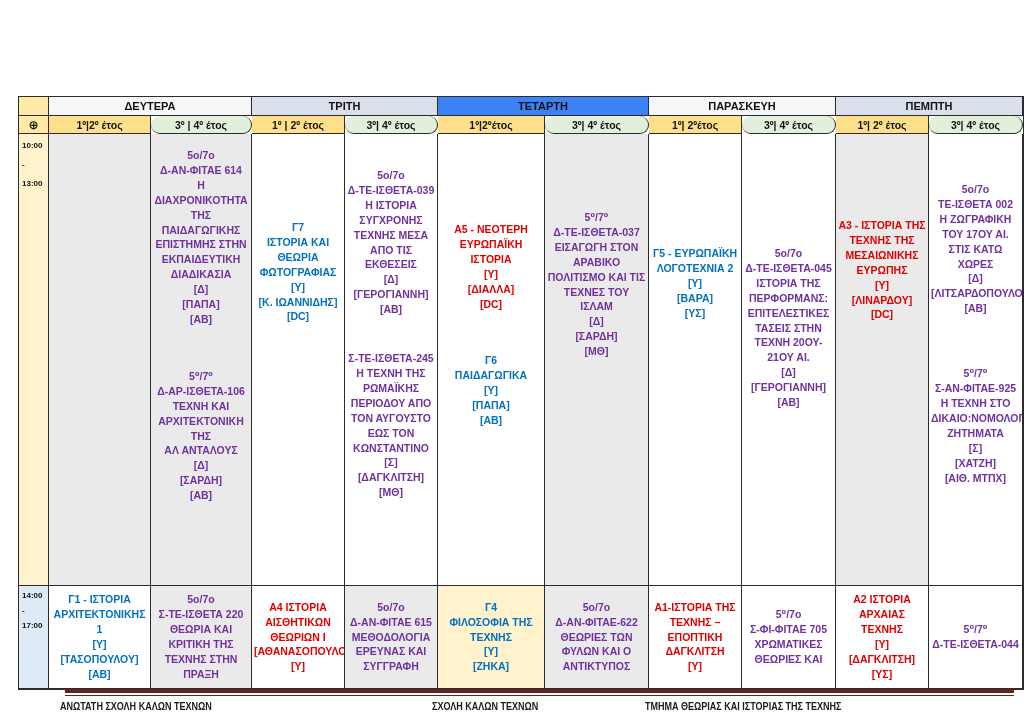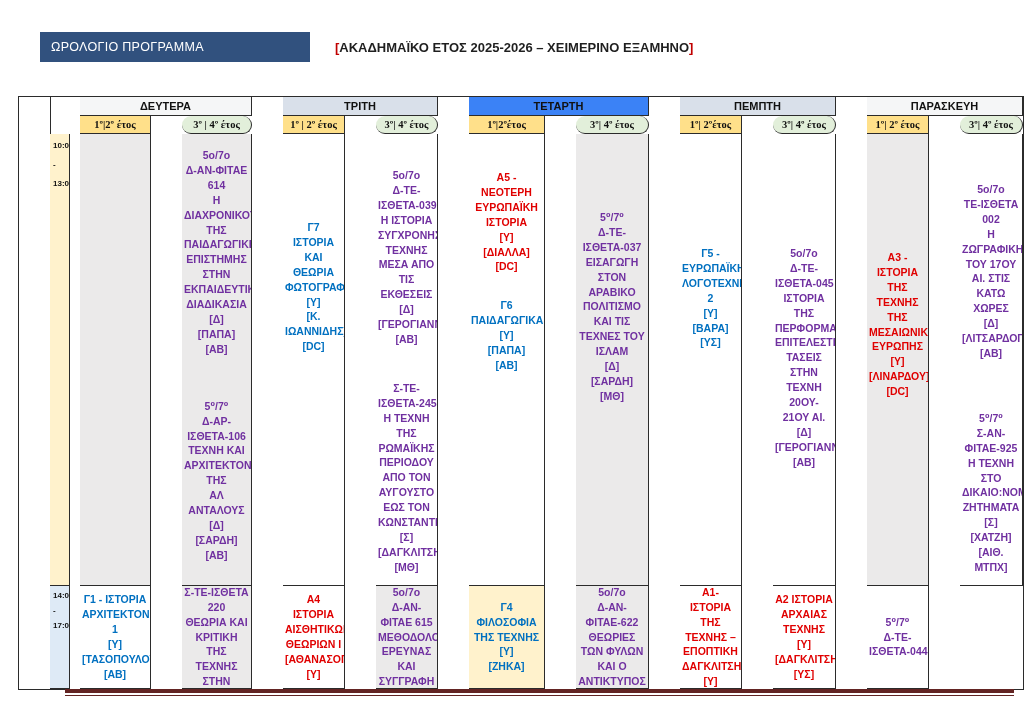--- a/index.html
+++ b/index.html
@@ -17,30 +17,30 @@
   .subtitle{margin-left:25px;font-size:13px;font-weight:bold;color:var(--subtitle-text);white-space:nowrap;}
   .subtitle .br{color:var(--bracket-red);}
   
   .tt{
     position:absolute;top:96px;left:18px;
     display:grid;
     grid-template-columns:30px 102px 101px 93px 93px 107px 104px 93px 94px 93px 94px;
     grid-template-rows:19px 18px 452px 103px;
     border:1px solid var(--grid-line);
   }
-  .tt > div{border-right:1px solid var(--grid-line);border-bottom:1px solid var(--grid-line);box-sizing:border-box;overflow:hidden;margin-left:31px;}
+  .tt > div{border-right:1px solid var(--grid-line);border-bottom:1px solid var(--grid-line);box-sizing:border-box;overflow:hidden;}
   .corner{background:var(--corner-yellow);}
   .day{
     grid-column:span 2;display:flex;align-items:center;justify-content:center;
     font-size:11px;font-weight:bold;color:#111;background:var(--day-plain);
   }
   .day.alt{background:var(--day-alt);}
   .yr{
     display:flex;align-items:center;justify-content:center;
-    font-size:10.5px;font-weight:bold;color:#111;white-space:nowrap;font-family:Liberation Serif, serif;
+    font-size:10.5px;font-weight:bold;color:#111;white-space:nowrap;
   }
   .y12{background:var(--head-yellow);}
   .y34{background:var(--head-green);border-radius:9px;}
   .clock{
     background:var(--corner-yellow);display:flex;align-items:center;justify-content:center;
     font-size:12px;color:#111;font-weight:bold;
   }
   .timecell{
     font-size:8px;font-weight:bold;color:#111;
     padding:2px 16px 0 3px;line-height:2.4;white-space:pre-line;
@@ -69,37 +69,29 @@
   .foot span{position:absolute;top:0;transform:scaleX(.82);transform-origin:left;white-space:nowrap;}
   .f-left{left:60px;}
   .f-center{left:432px;}
   .f-right{left:645px;}
 </style>
 </head>
 <body>
 
 <div class="page">
 
-  <div class="titlebar">
-    <div class="title-box">
-      <span>ΩΡΟΛΟΓΙΟ ΠΡΟΓΡΑΜΜΑ</span>
-    </div>
-    <div class="subtitle">
-      <span class="br">[</span><span>ΑΚΑΔΗΜΑΪΚΟ ΕΤΟΣ 2025-2026 – ΧΕΙΜΕΡΙΝΟ ΕΞΑΜΗΝΟ</span><span class="br">]</span>
-    </div>
-  </div>
 
   <div class="tt">
 
     <div class="corner"></div>
     <div class="day">ΔΕΥΤΕΡΑ</div>
     <div class="day alt">ΤΡΙΤΗ</div>
     <div class="day" style="background:#3b82f6">ΤΕΤΑΡΤΗ</div>
+    <div class="day">ΠΑΡΑΣΚΕΥΗ</div>
     <div class="day alt">ΠΕΜΠΤΗ</div>
-    <div class="day">ΠΑΡΑΣΚΕΥΗ</div>
 
     <div class="clock">
       <span>⊕</span>
     </div>
     <div class="yr y12">1º|2º έτος</div>
     <div class="yr y34">3º | 4º  έτος</div>
     <div class="yr y12">1º | 2º έτος</div>
     <div class="yr y34">3º| 4º έτος</div>
     <div class="yr y12">1º|2ºέτος</div>
     <div class="yr y34">3º| 4º έτος</div>
@@ -140,21 +132,21 @@
 Η ΙΣΤΟΡΙΑ ΣΥΓΧΡΟΝΗΣ ΤΕΧΝΗΣ ΜΕΣΑ ΑΠΟ ΤΙΣ ΕΚΘΕΣΕΙΣ
 [Δ]
 [ΓΕΡΟΓΙΑΝΝΗ]
 [ΑΒ]</div>
       <div class="blk p">Σ-ΤΕ-ΙΣΘΕΤΑ-245
 Η ΤΕΧΝΗ ΤΗΣ ΡΩΜΑΪΚΗΣ ΠΕΡΙΟΔΟΥ ΑΠΟ ΤΟΝ ΑΥΓΟΥΣΤΟ ΕΩΣ ΤΟΝ ΚΩΝΣΤΑΝΤΙΝΟ
 [Σ]
 [ΔΑΓΚΛΙΤΣΗ]
 [ΜΘ]</div>
     </div>
-    <div class="cell" style="padding-top:36px;gap:24px">
+    <div class="cell" style="padding-top:88px;gap:42px">
       <div class="blk r">Α5 - ΝΕΟΤΕΡΗ ΕΥΡΩΠΑΪΚΗ ΙΣΤΟΡΙΑ
 [Υ]
 [ΔΙΑΛΛΑ]
 [DC]</div>
       <div class="blk b">Γ6
 ΠΑΙΔΑΓΩΓΙΚΑ
 [Υ]
 [ΠΑΠΑ]
 [ΑΒ]</div>
     </div>
@@ -173,21 +165,21 @@
 [ΥΣ]</div>
     </div>
     <div class="cell" style="padding-top:112px">
       <div class="blk p">5ο/7ο
 Δ-ΤΕ-ΙΣΘΕΤΑ-045
 ΙΣΤΟΡΙΑ ΤΗΣ ΠΕΡΦΟΡΜΑΝΣ: ΕΠΙΤΕΛΕΣΤΙΚΕΣ ΤΑΣΕΙΣ ΣΤΗΝ ΤΕΧΝΗ 20ΟΥ- 21ΟΥ ΑΙ.
 [Δ]
 [ΓΕΡΟΓΙΑΝΝΗ]
 [ΑΒ]</div>
     </div>
-    <div class="cell bg-grey" style="padding-top:116px">
+    <div class="cell bg-grey" style="padding-top:84px">
       <div class="blk r">Α3 - ΙΣΤΟΡΙΑ ΤΗΣ ΤΕΧΝΗΣ ΤΗΣ ΜΕΣΑΙΩΝΙΚΗΣ ΕΥΡΩΠΗΣ
 [Υ]
 [ΛΙΝΑΡΔΟΥ]
 [DC]</div>
     </div>
     <div class="cell" style="padding-top:48px;gap:50px">
       <div class="blk p">5ο/7ο
 ΤΕ-ΙΣΘΕΤΑ 002
 Η ΖΩΓΡΑΦΙΚΗ ΤΟΥ 17ΟΥ ΑΙ. ΣΤΙΣ ΚΑΤΩ ΧΩΡΕΣ
 [Δ]
@@ -234,27 +226,37 @@
     <div class="cell vcenter bg-grey">
       <div class="blk p">5ο/7ο
 Δ-ΑΝ-ΦΙΤΑΕ-622
 ΘΕΩΡΙΕΣ ΤΩΝ ΦΥΛΩΝ ΚΑΙ Ο ΑΝΤΙΚΤΥΠΟΣ</div>
     </div>
     <div class="cell vcenter">
       <div class="blk r">Α1-ΙΣΤΟΡΙΑ ΤΗΣ ΤΕΧΝΗΣ – ΕΠΟΠΤΙΚΗ ΔΑΓΚΛΙΤΣΗ
 [Υ]</div>
     </div>
     <div class="cell vcenter">
+      <div class="blk p">5⁰/7ο
+Σ-ΦΙ-ΦΙΤΑΕ 705
+ΧΡΩΜΑΤΙΚΕΣ ΘΕΩΡΙΕΣ ΚΑΙ</div>
+    </div>
+    <div class="cell vcenter">
       <div class="blk r">Α2 ΙΣΤΟΡΙΑ ΑΡΧΑΙΑΣ ΤΕΧΝΗΣ
 [Υ]
 [ΔΑΓΚΛΙΤΣΗ]
 [ΥΣ]</div>
     </div>
     <div class="cell vcenter">
       <div class="blk p">5⁰/7⁰
 Δ-ΤΕ-ΙΣΘΕΤΑ-044</div>
     </div>
 
   </div>
 
   <div class="footline"></div>
+  <div class="foot">
+    <span class="f-left">ΑΝΩΤΑΤΗ ΣΧΟΛΗ ΚΑΛΩΝ ΤΕΧΝΩΝ</span>
+    <span class="f-center">ΣΧΟΛΗ ΚΑΛΩΝ ΤΕΧΝΩΝ</span>
+    <span class="f-right">ΤΜΗΜΑ ΘΕΩΡΙΑΣ ΚΑΙ ΙΣΤΟΡΙΑΣ ΤΗΣ ΤΕΧΝΗΣ</span>
+  </div>
 
 </div>
 
 </body></html>

